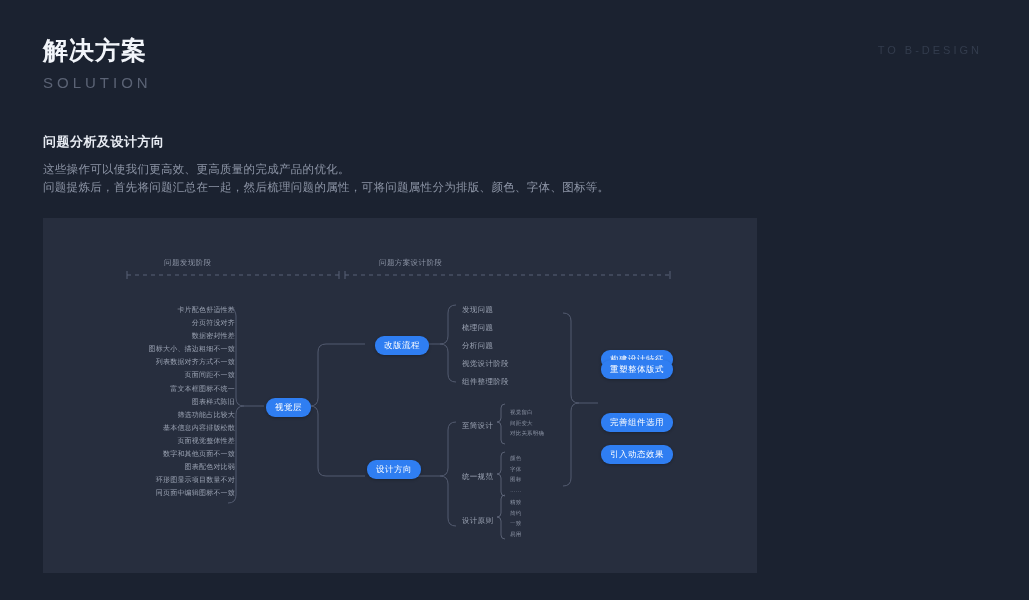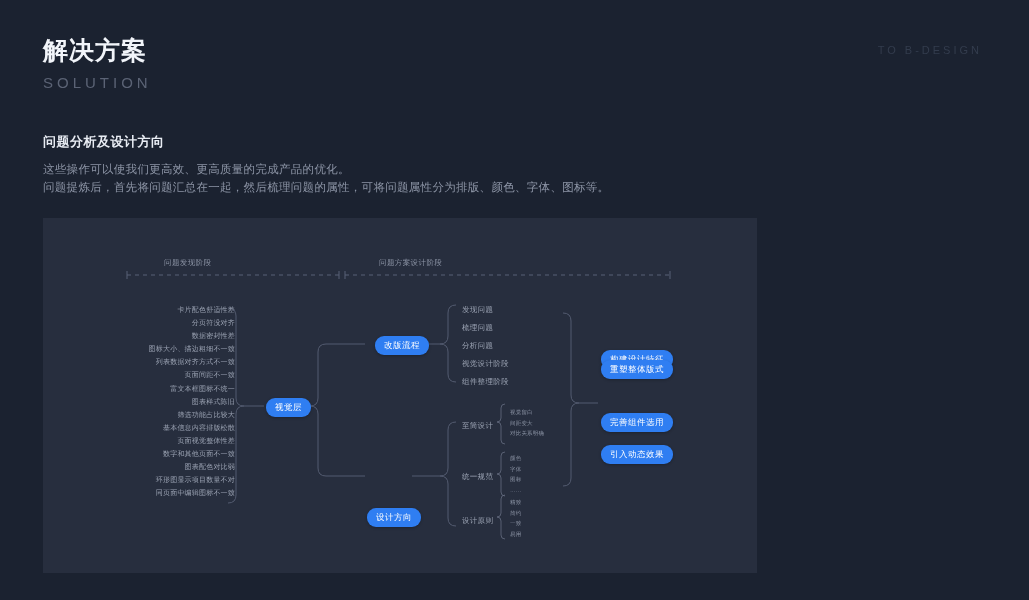--- a/index.html
+++ b/index.html
@@ -43,21 +43,21 @@
   #phase-label-2{left:341px;top:258px;}
   
   .pill{
     position:absolute;background:#2f7ef2;color:#ffffff;
     border-radius:9px;font-size:8.5px;letter-spacing:.5px;
     padding:4px 9px 5px 9px;white-space:nowrap;line-height:10px;
     box-shadow:0 1px 3px rgba(0,0,0,.25);
   }
   #node-visual{left:266px;top:398px;}
   #node-revision{left:375px;top:336px;}
-  #node-direction{left:367px;top:460px;margin-top:48px;}
+  #node-direction{left:367px;top:460px;}
   #out-1{left:601px;top:350px;}
   #out-2{left:601px;top:360px;}
   #out-3{left:601px;top:413px;}
   #out-4{left:601px;top:445px;}
 
   
   #problem-list{
     position:absolute;left:110px;top:303px;width:125px;
     text-align:right;
   }

